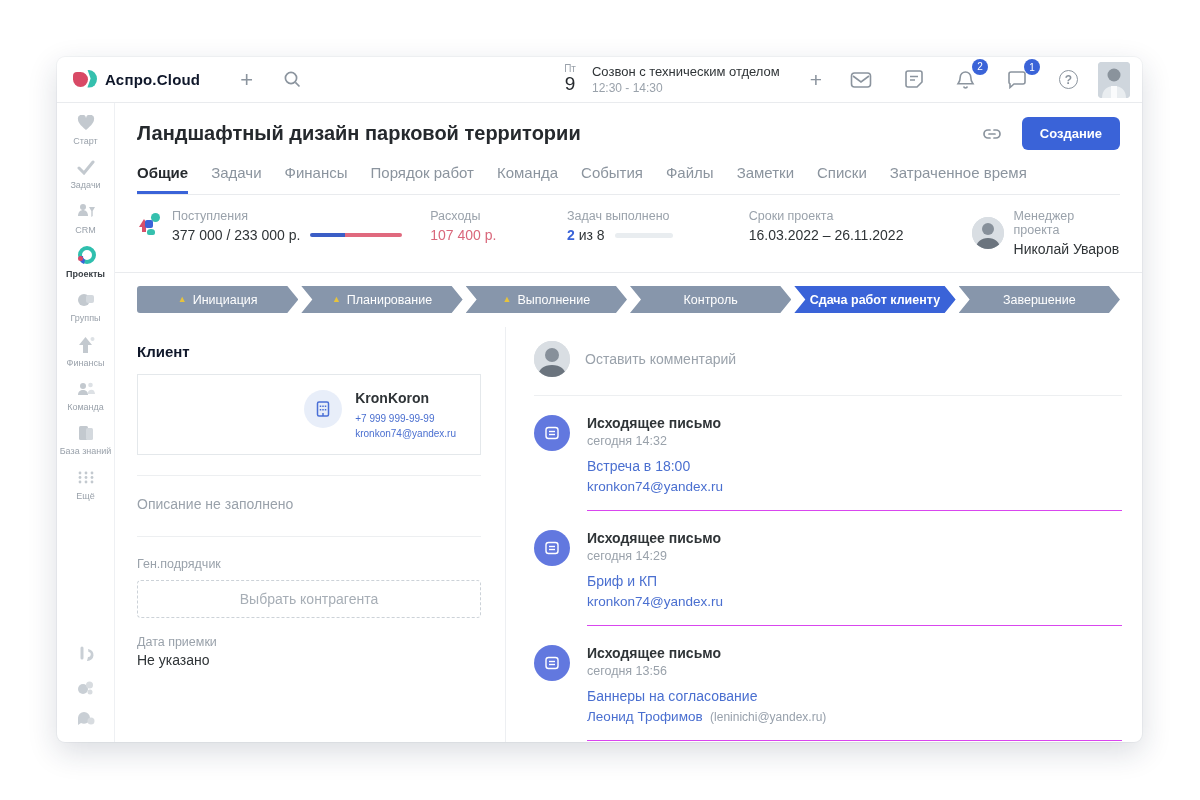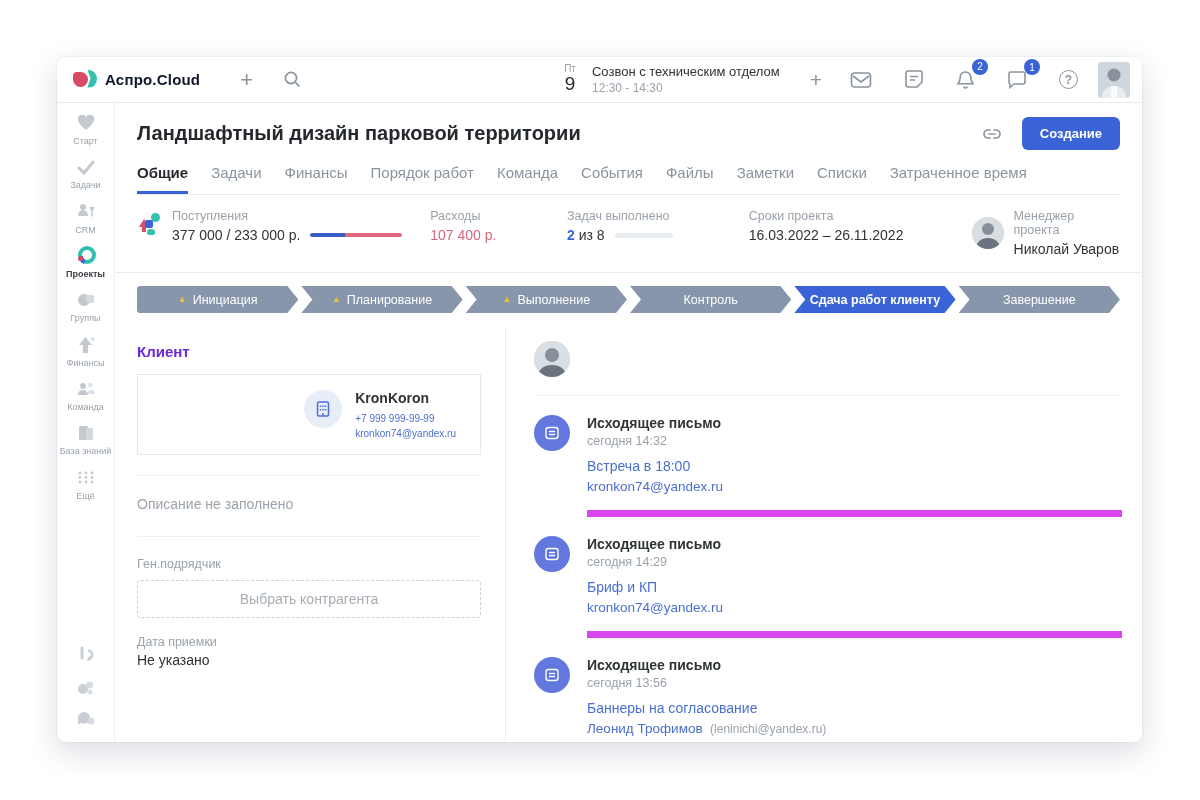--- a/index.html
+++ b/index.html
@@ -89,21 +89,21 @@
   .stages { display:flex; gap:3px; padding:13px 22px 14px 22px; }
   .stage { flex:1 1 0; height:27px; background:#8796ab; color:#fff; font-size:12.5px; display:flex; align-items:center; justify-content:center; gap:6px; cursor:pointer;
     clip-path:polygon(0 0, calc(100% - 11px) 0, 100% 50%, calc(100% - 11px) 100%, 0 100%, 11px 50%); }
   .stage.first { clip-path:polygon(0 0, calc(100% - 11px) 0, 100% 50%, calc(100% - 11px) 100%, 0 100%); border-radius:3px 0 0 3px; }
   .stage.active { background:#3a63d8; font-weight:600; }
   .warn { color:#e7c33c; font-size:9px; line-height:1; }
 
   
   .columns { flex:1; display:flex; min-height:0; }
   .left-col { width:391px; flex:0 0 391px; border-right:1px solid #edeff2; padding:4px 24px 0 22px; }
-  .section-title { font-size:15px; font-weight:700; color:#6d28d9; margin:12px 0 14px 0; }
+  .section-title { font-size:15px; font-weight:700; color:#0f172a; margin:12px 0 14px 0; }
   .client-card { border:1px solid #e4e8eb; border-radius:0; padding:15px 24px; display:flex; gap:13px;justify-content:flex-end; }
   .client-ico { width:38px; height:38px; border-radius:50%; background:#e8eef9; display:flex; align-items:center; justify-content:center; color:#4a6fd6; flex:0 0 38px; }
   .client-name { font-size:14px; font-weight:600; color:#2f3437; }
   .client-link { display:block; font-size:10px; color:#4a6fd0; text-decoration:none; margin-top:7px; }
   .hr { border:none; border-top:1px solid #edeff1; margin:0; }
   .hr1 { margin-top:20px; }
   .desc { font-size:14px; color:#9aa2ab; margin:20px 0 15px 0; }
   .tags { display:flex; flex-wrap:wrap; gap:9px; }
   .tag { background:#f2f4f6; color:#a0a8b1; font-size:13px; padding:6px 13px; border-radius:15px; cursor:pointer; }
   .hr2 { margin:24px 0 0 0; }
@@ -114,21 +114,21 @@
   .field-value { font-size:14px; color:#2f3437; margin-top:3px; }
 
   .right-col { flex:1; min-width:0; padding:14px 20px 0 28px; }
   .comment-row { display:flex; align-items:center; gap:15px; padding-bottom:18px; border-bottom:1px solid #edeff1; }
   .avatar-circle { width:36px; height:36px; border-radius:50%; overflow:hidden; background:#d9dee3; flex:0 0 36px; }
   .comment-input { border:none; outline:none; flex:1; font-size:14px; color:#2f3437; font-family:inherit; background:transparent; }
   .comment-input::placeholder { color:#9aa2ab; }
 
   .feed-item { display:flex; gap:17px; margin-top:19px; }
   .feed-ico { width:36px; height:36px; border-radius:50%; background:#6278df; display:flex; align-items:center; justify-content:center; flex:0 0 36px; color:#fff; }
-  .feed-body { flex:1; min-width:0; border-bottom:7px solid #d946ef; padding-bottom:15px; }
+  .feed-body { flex:1; min-width:0; border-bottom:1px solid #d946ef; padding-bottom:15px; }
   .feed-title { font-size:14px; font-weight:700; color:#2f3437; }
   .feed-time { font-size:12.5px; color:#9aa2ab; margin-top:3px; }
   .feed-link { display:inline-block; font-size:14px; color:#4a6fd0; text-decoration:none; margin-top:10px; }
   .feed-contact { font-size:13.5px; color:#4a6fd0; text-decoration:none; margin-top:4px; display:inline-block; }
   .feed-contact-extra { font-size:12px; color:#98a1ac; margin-left:3px; }
 
   svg { display:block; }
 </style>
 </head>
 <body>
@@ -458,20 +458,21 @@
 
         <div class="right-col">
           <div class="comment-row">
             <div class="avatar-circle">
               <svg width="36" height="36" viewBox="0 0 36 36">
                   <rect width="36" height="36" fill="#d9dee3"></rect>
                   <circle cx="18" cy="14" r="7" fill="#87909a"></circle>
                   <path d="M4 36 c0-8 6-12 14-12 s14 4 14 12 z" fill="#6b747e"></path>
                 </svg>
             </div>
+            <input class="comment-input" placeholder="Оставить комментарий" style="">
           </div>
 
           <div class="feed-item">
             <div class="feed-ico">
               <svg width="16" height="16" viewBox="0 0 16 16" fill="none" stroke="#fff" stroke-width="1.4">
                   <rect x="2" y="2.5" width="12" height="11" rx="2.5"></rect>
                   <line x1="5" y1="6.5" x2="11" y2="6.5"></line>
                   <line x1="5" y1="9.5" x2="11" y2="9.5"></line>
                 </svg>
             </div>

